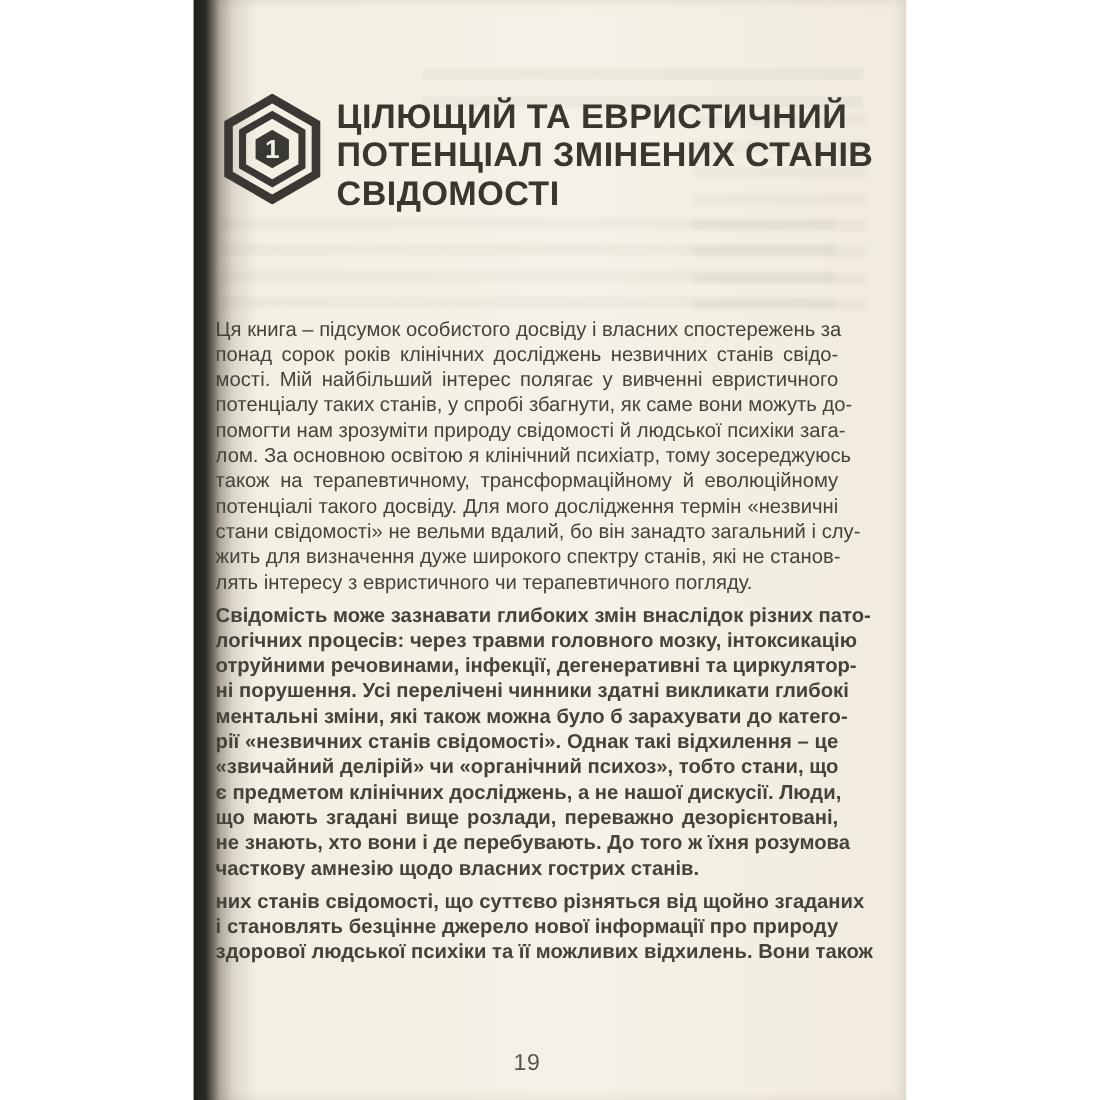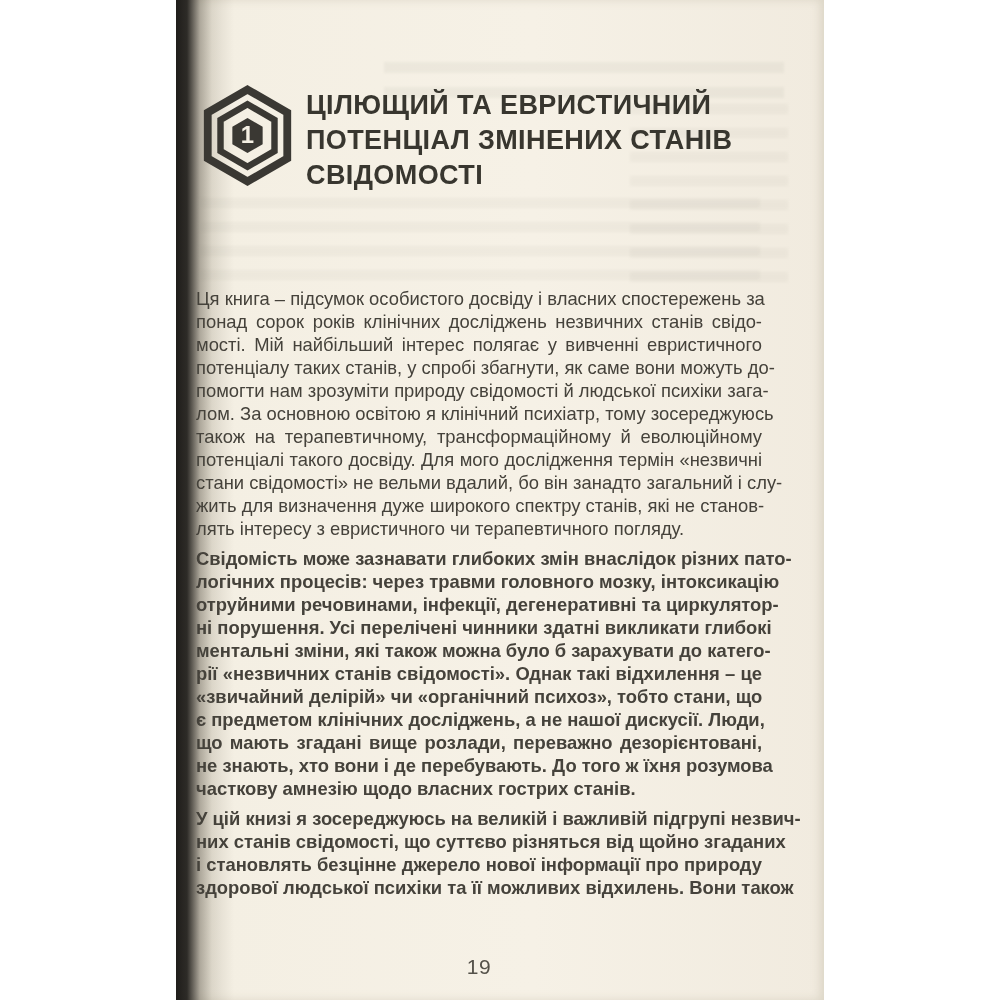--- a/index.html
+++ b/index.html
@@ -34,21 +34,21 @@
     background:repeating-linear-gradient(to bottom,
       rgba(116,118,104,.14) 0 11px,transparent 11px 25px);
   }
   .ghost.g2{background:repeating-linear-gradient(to bottom,
       rgba(116,118,104,.11) 0 10px,transparent 10px 24px);}
   
   #badge{position:absolute;left:199px;top:85px;width:97px;height:101px;color:#3a3833;}
   #badge svg{display:block;width:100%;height:100%;}
   #title{
     position:absolute;left:306px;top:88px;width:420px;
-    font-weight:bold;font-size:27px;line-height:35px;letter-spacing:.4px;
+    font-weight:bold;font-size:31px;line-height:35px;letter-spacing:.4px;
     color:var(--heading_ink);
   }
   #title .line{white-space:nowrap;}
   
   #body{
     position:absolute;left:196px;top:287px;width:566px;
     font-size:18.4px;line-height:23px;color:var(--ink);
   }
   .par{text-align:justify;}
   .par + .par{margin-top:7px;font-weight:bold;}
@@ -109,21 +109,20 @@
         <div class="line">ні порушення. Усі перелічені чинники здатні викликати глибокі</div>
         <div class="line">ментальні зміни, які також можна було б зарахувати до катего-</div>
         <div class="line">рії «незвичних станів свідомості». Однак такі відхилення – це</div>
         <div class="line">«звичайний делірій» чи «органічний психоз», тобто стани, що</div>
         <div class="line">є предметом клінічних досліджень, а не нашої дискусії. Люди,</div>
         <div class="line">що мають згадані вище розлади, переважно дезорієнтовані,</div>
         <div class="line">не знають, хто вони і де перебувають. До того ж їхня розумова</div>
         <div class="line">часткову амнезію щодо власних гострих станів.</div>
       </div>
     <div class="par">
-        <div class="line">У цій книзі я зосереджуюсь на великій і важливій підгрупі незвич-</div>
         <div class="line">них станів свідомості, що суттєво різняться від щойно згаданих</div>
         <div class="line">і становлять безцінне джерело нової інформації про природу</div>
         <div class="line">здорової людської психіки та її можливих відхилень. Вони також</div>
       </div>
   </div>
 
   <div id="folio">19</div>
 
 </div>
 

